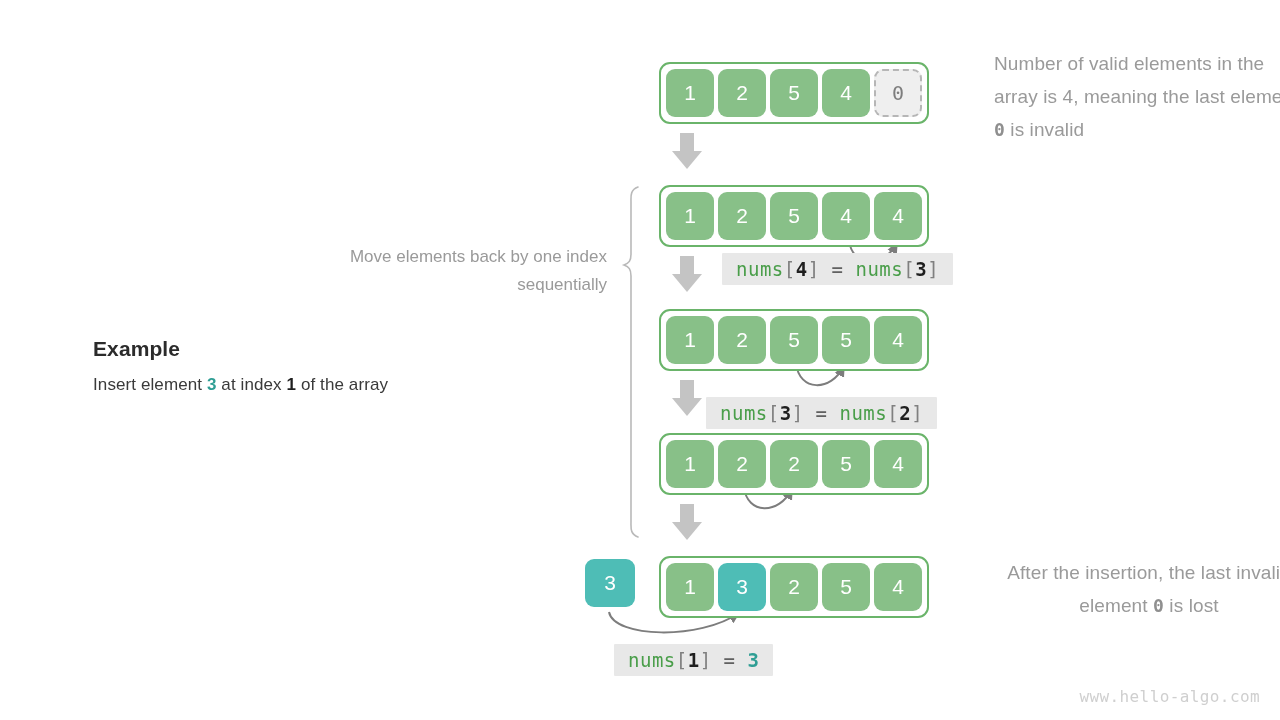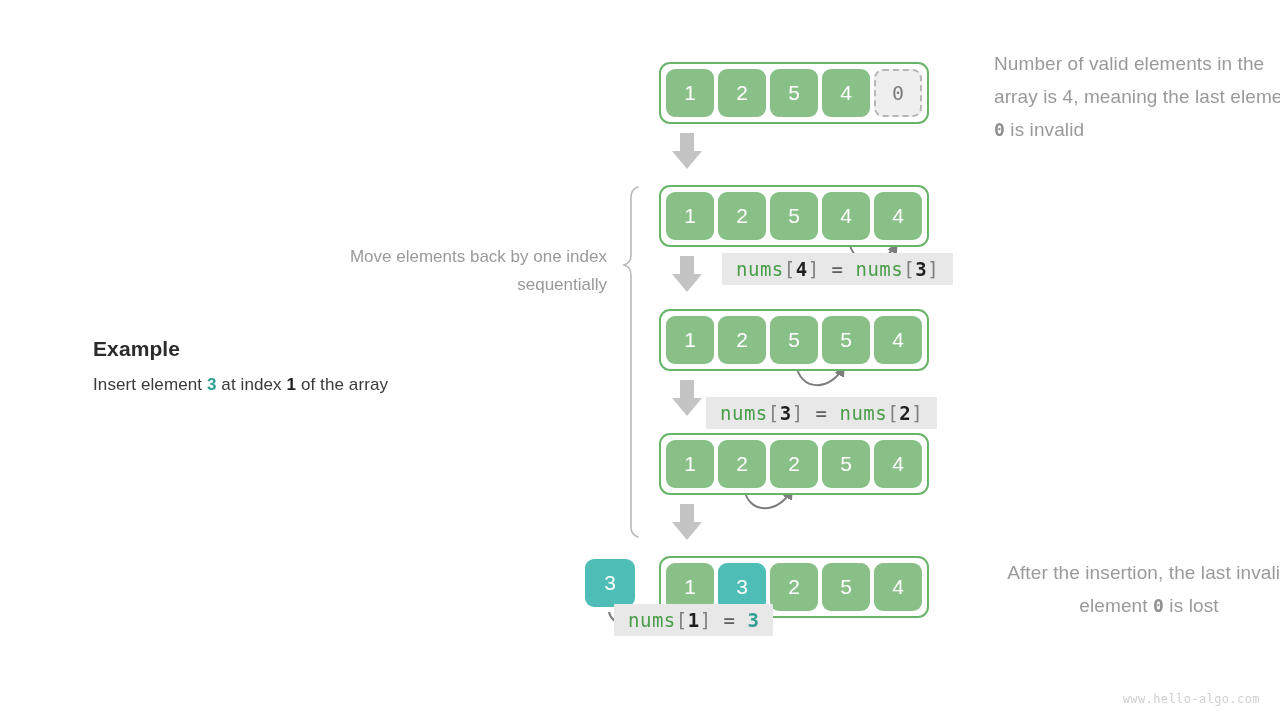--- a/index.html
+++ b/index.html
@@ -180,21 +180,21 @@
     height: 720px;
     pointer-events: none;
   }
 
   
   #footer-url {
     position: absolute;
     right: 20px;
     bottom: 14px;
     font-family: "DejaVu Sans Mono", monospace;
-    font-size: 12px;
+    font-size: 16px;
     color: #cfcfcf;
     letter-spacing: .4px;
   }
 </style>
 </head>
 <body>
 
 <div class="stage">
 
   <svg id="overlay" viewBox="0 0 1280 720">
@@ -299,17 +299,17 @@
   <div class="down-arrow" style="left:672px; top:504px;">
     <div class="shaft"></div>
       <div class="head"></div>
   </div>
 
   <div class="code-label" style="left:722px; top:253px;"><span class="c-fn">nums</span><span class="c-brk">[</span><span class="c-idx">4</span><span class="c-brk">]</span><span class="c-eq"> </span><span class="c-eq">=</span><span class="c-eq"> </span><span class="c-fn">nums</span><span class="c-brk">[</span><span class="c-idx">3</span><span class="c-brk">]</span></div>
 
   <div class="code-label" style="left:706px; top:397px;"><span class="c-fn">nums</span><span class="c-brk">[</span><span class="c-idx">3</span><span class="c-brk">]</span><span class="c-eq"> </span><span class="c-eq">=</span><span class="c-eq"> </span><span class="c-fn">nums</span><span class="c-brk">[</span><span class="c-idx">2</span><span class="c-brk">]</span></div>
 
 
-  <div class="code-label" style="left:614px; top:604px;"><span class="c-fn">nums</span><span class="c-brk">[</span><span class="c-idx">1</span><span class="c-brk">]</span><span class="c-eq"> </span><span class="c-eq">=</span><span class="c-eq"> </span><span class="c-val">3</span></div>
+  <div class="code-label" style="left:614px; top:644px;"><span class="c-fn">nums</span><span class="c-brk">[</span><span class="c-idx">1</span><span class="c-brk">]</span><span class="c-eq"> </span><span class="c-eq">=</span><span class="c-eq"> </span><span class="c-val">3</span></div>
 
   <div id="footer-url">www.hello-algo.com</div>
 
 </div>
 
 </body></html>

